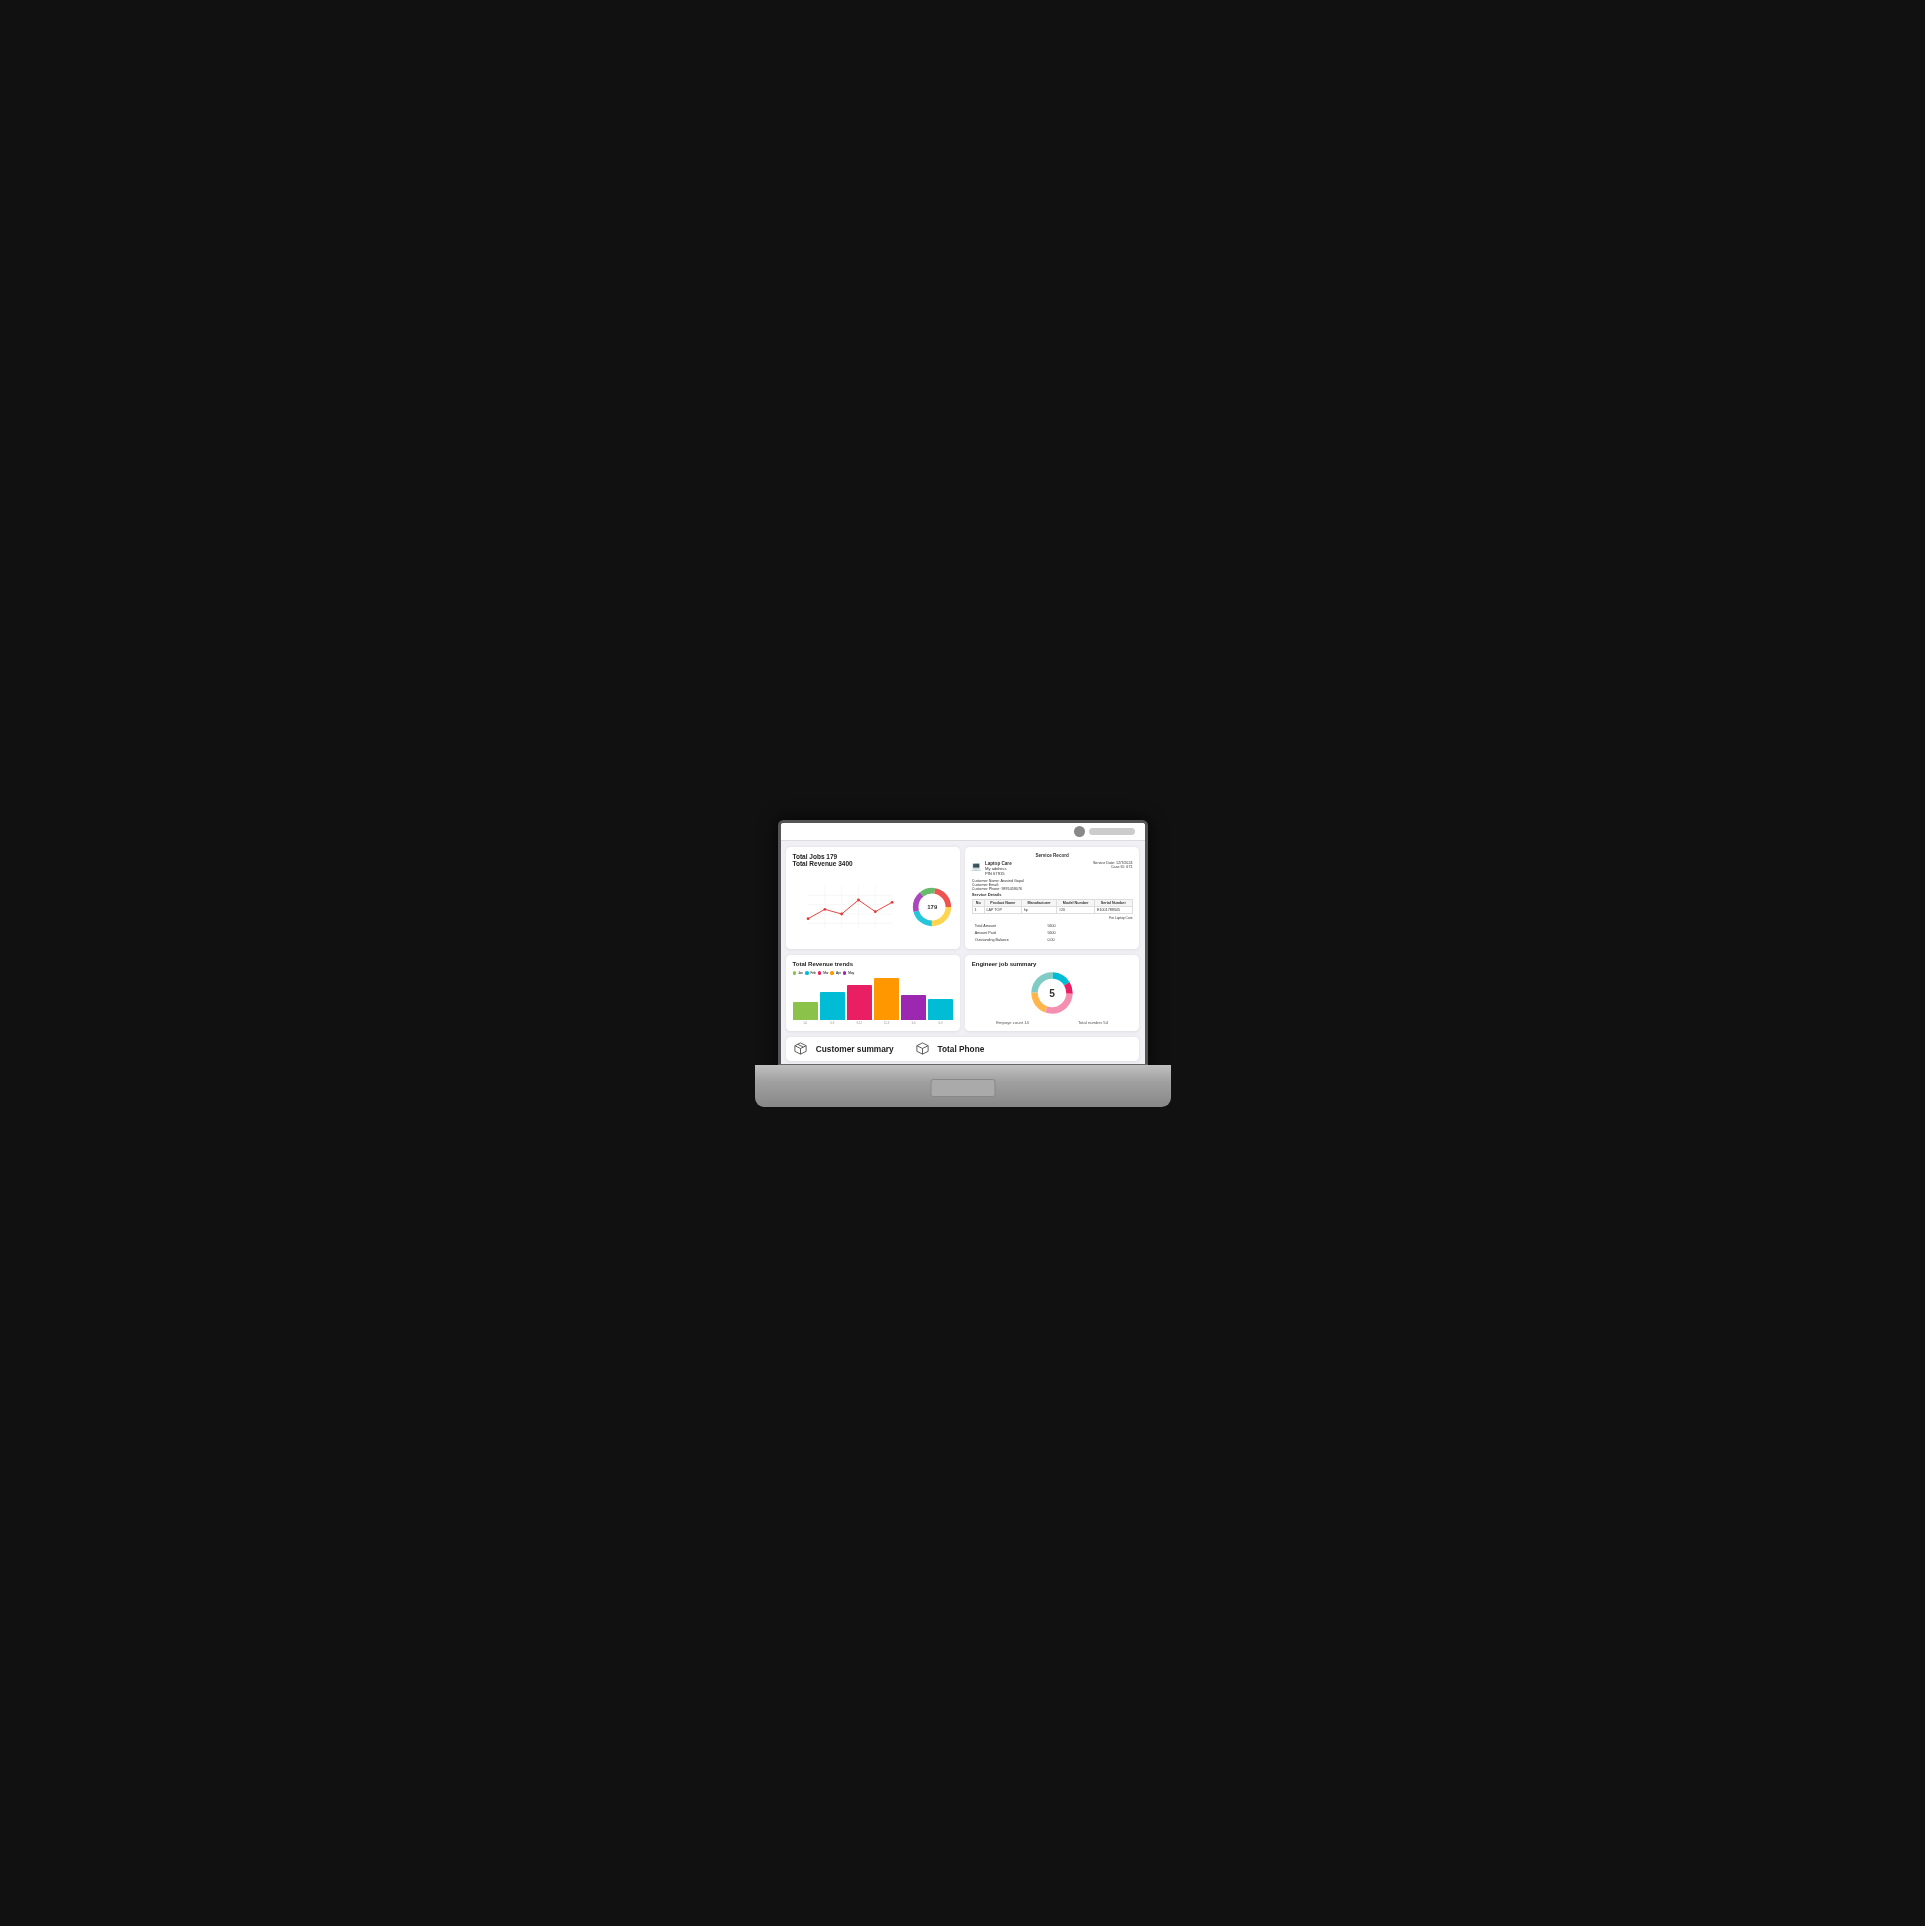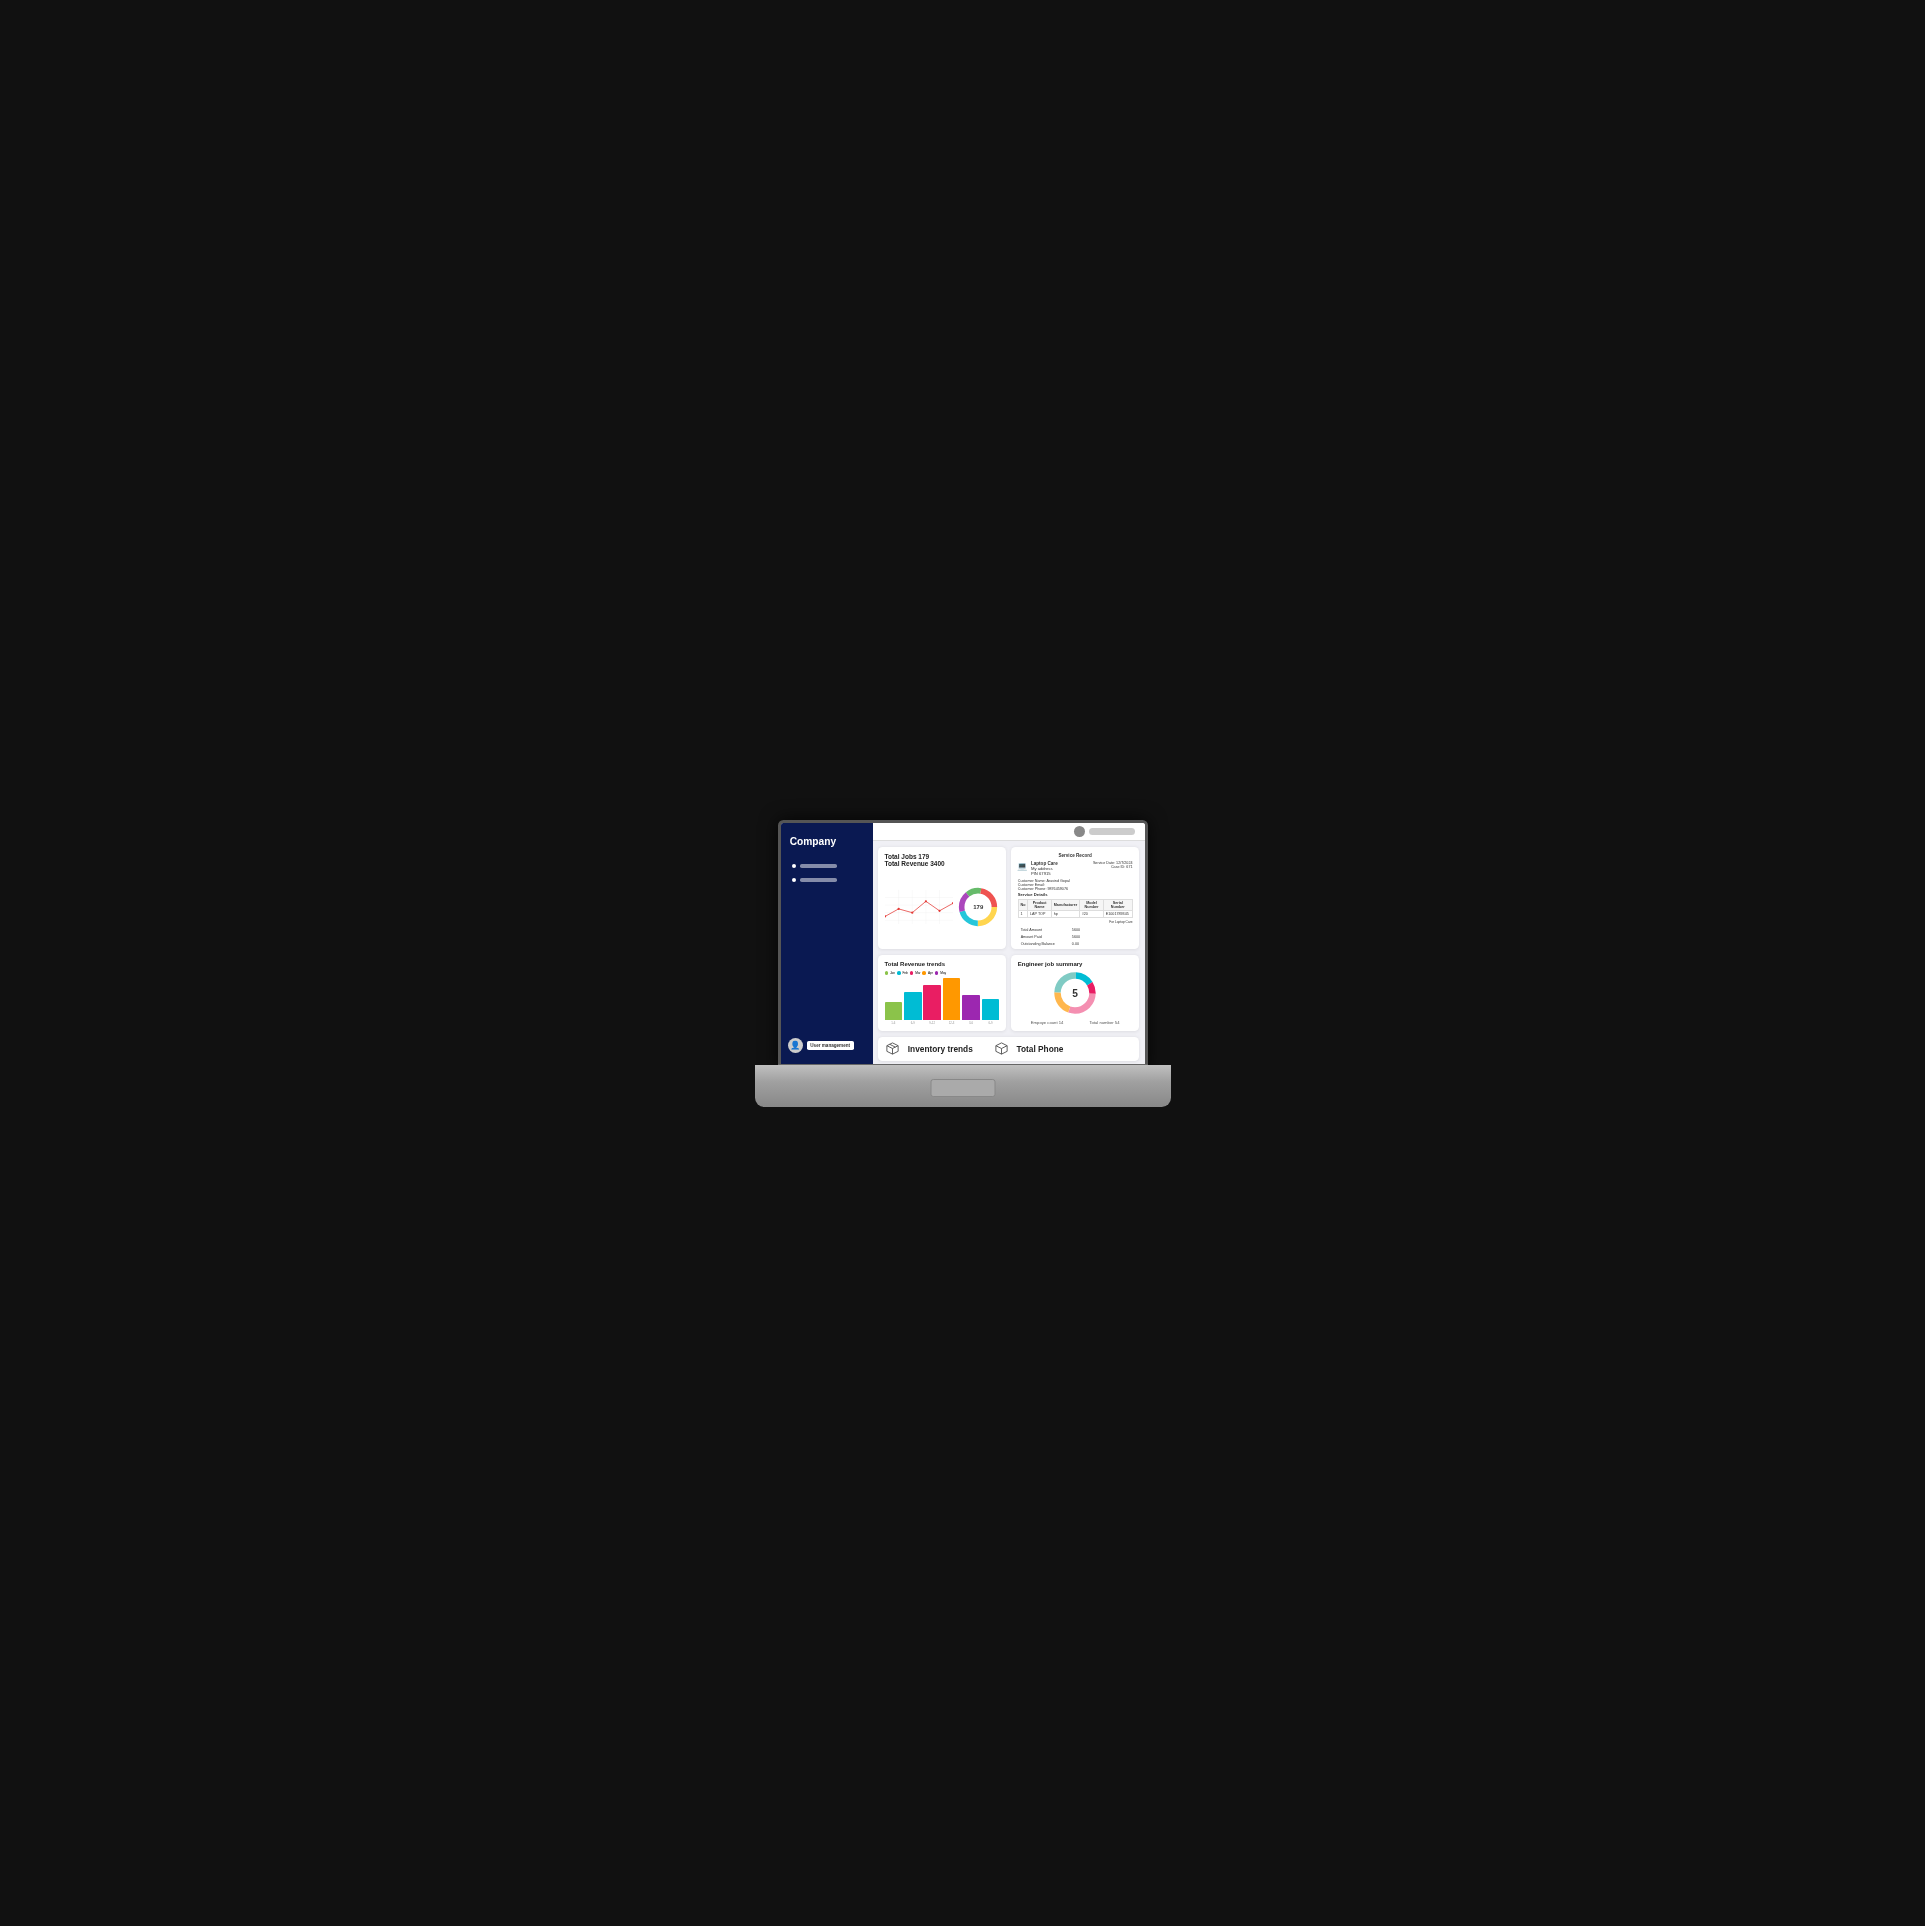--- a/index.html
+++ b/index.html
@@ -440,39 +440,20 @@
     }
   </style>
 </head>
 <body>
 
 <div class="laptop-container" style="width:416px;height:287px;margin:9.2px auto;">
 
   <div class="laptop-screen-bezel">
     <div class="screen-content">
 
-      <div class="sidebar">
-        <div class="sidebar-logo">Company</div>
-        <div class="sidebar-nav">
-          <div class="sidebar-item">
-            <div class="sidebar-dot"></div>
-            <div class="sidebar-bar"></div>
-          </div>
-          <div class="sidebar-item">
-            <div class="sidebar-dot"></div>
-            <div class="sidebar-bar"></div>
-          </div>
-        </div>
-        <div class="sidebar-bottom">
-          <div class="user-avatar">
-            <span>👤</span>
-          </div>
-          <div class="user-label">User management</div>
-        </div>
-      </div>
 
       <div class="main-content">
 
         <div class="topbar">
           <div class="topbar-circle"></div>
           <div class="topbar-bar"></div>
         </div>
 
         <div class="dashboard-grid">
 
@@ -642,21 +623,21 @@
 
           <div class="panel inventory-bar cell-bottom">
             <span class="inventory-icon">
               <svg width="15" height="15" viewBox="0 0 32 32" fill="none" stroke="#555" stroke-width="2">
                 <path d="M16 4 L28 10 L28 22 L16 28 L4 22 L4 10 Z"></path>
                 <path d="M4 10 L16 16 L28 10"></path>
                 <line x1="16" y1="16" x2="16" y2="28"></line>
                 <path d="M10 7 L22 13"></path>
               </svg>
             </span>
-            <span class="inventory-label">Inventory trends</span>
+            <span class="inventory-label">Customer summary</span>
             <span class="inventory-icon" style="margin-left:14px;">
               <svg width="15" height="15" viewBox="0 0 32 32" fill="none" stroke="#555" stroke-width="2">
                 <path d="M16 4 L28 10 L28 22 L16 28 L4 22 L4 10 Z"></path>
                 <path d="M4 10 L16 16 L28 10"></path>
                 <line x1="16" y1="16" x2="16" y2="28"></line>
               </svg>
             </span>
             <span class="inventory-label">Total Phone</span>
           </div>
 

